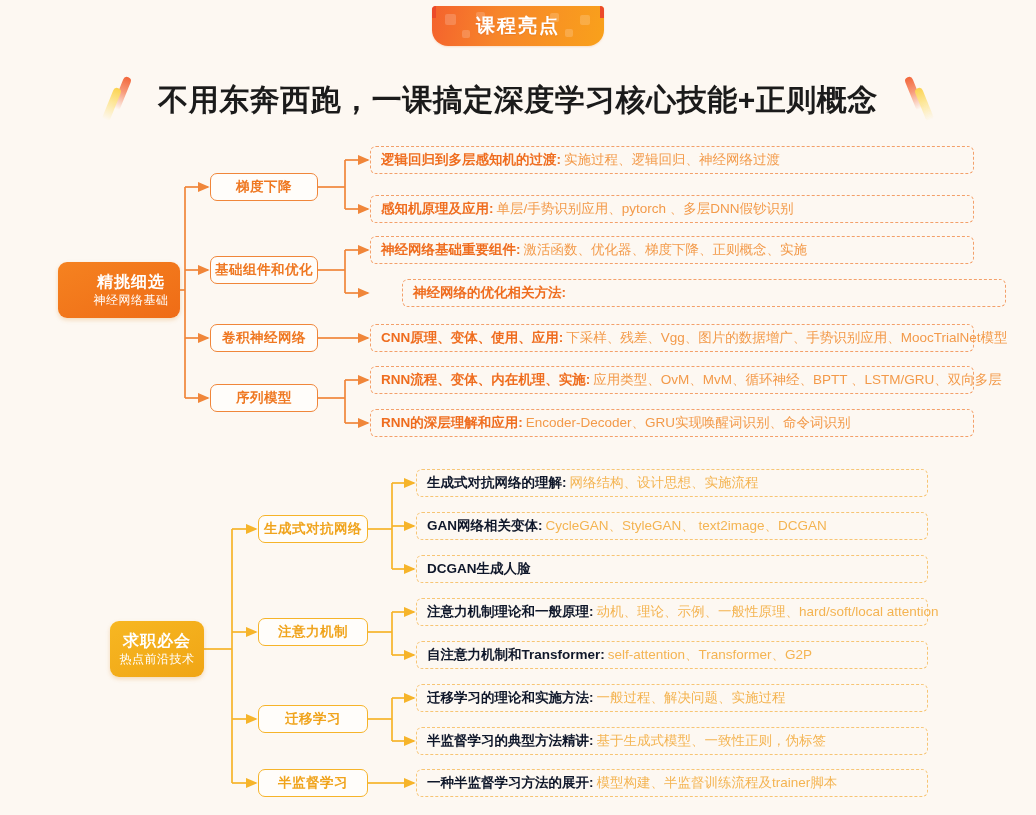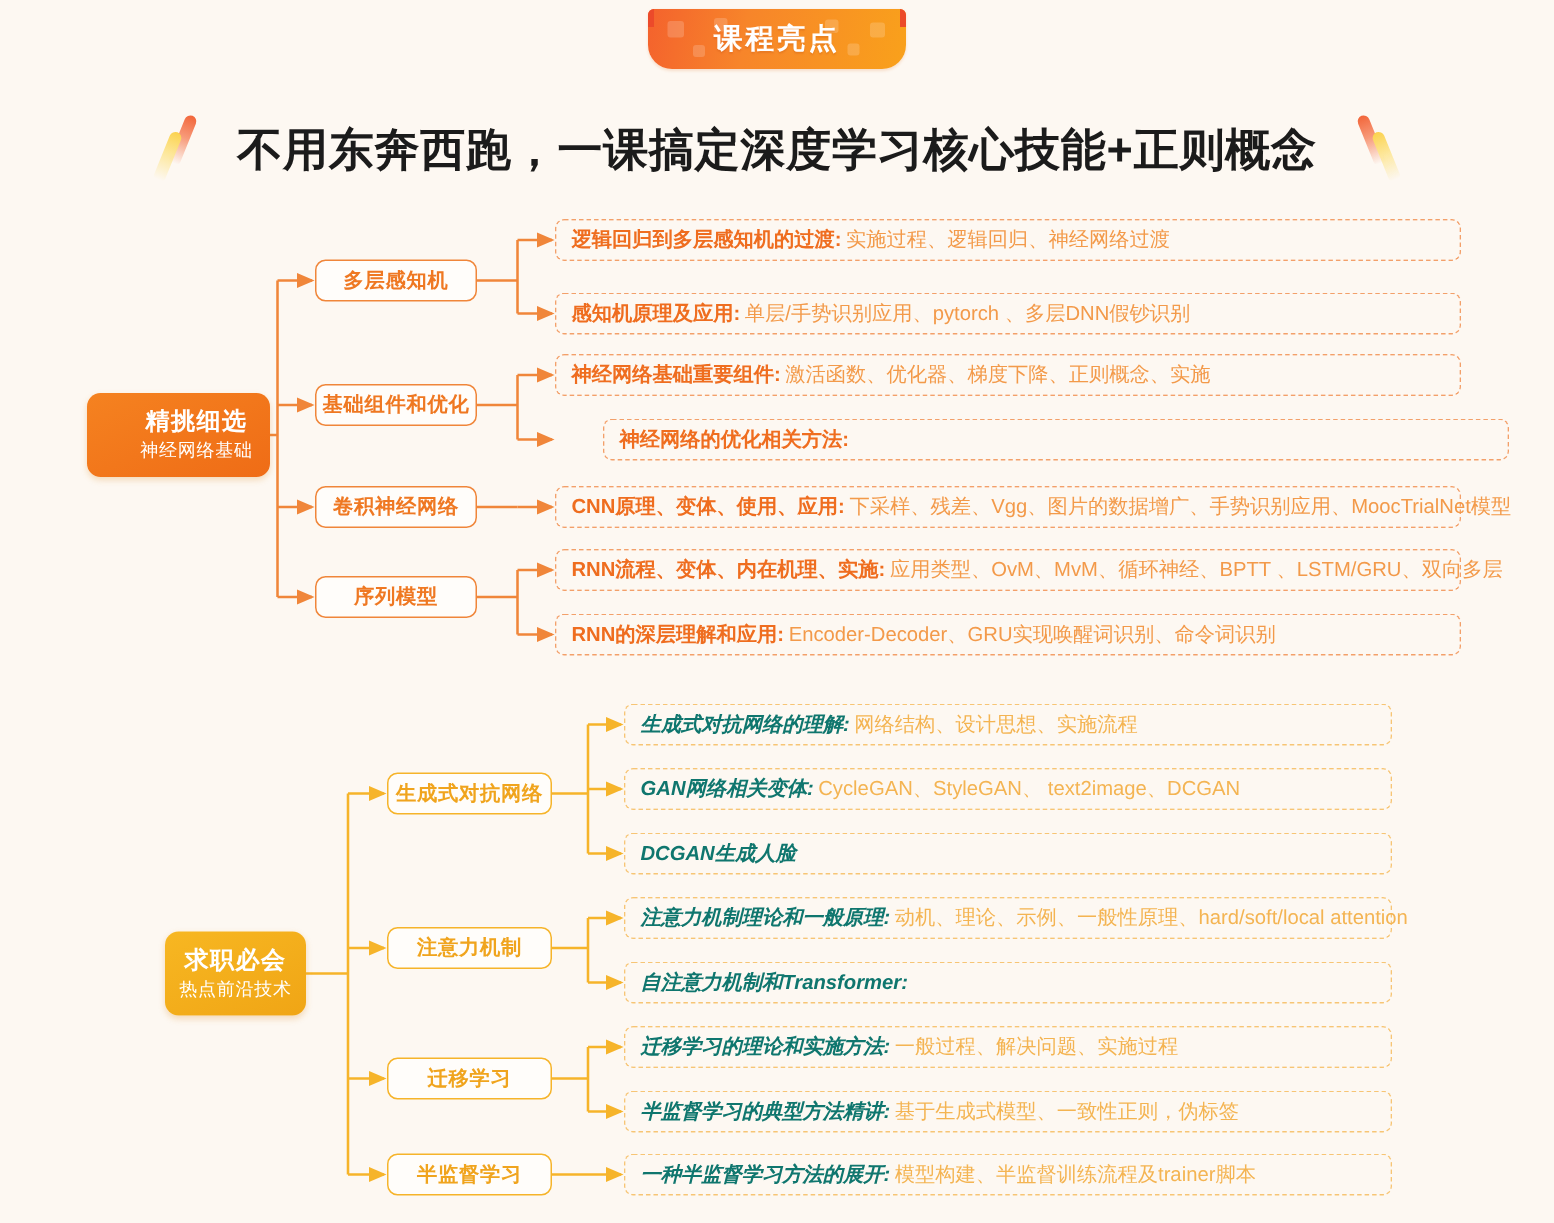--- a/index.html
+++ b/index.html
@@ -91,21 +91,21 @@
     position:absolute;height:28px;
     border:1.4px dashed #f3a06a;border-radius:6px;
     display:flex;align-items:center;
     padding:0 10px;box-sizing:border-box;
     font-size:13.5px;color:#f08027;white-space:nowrap;
     background:transparent;
   }
   .leaf .k{font-weight:bold;color:#ef6d1f;}
   .leaf .v{color:#f39a4a;margin-left:3px;}
   .leaf.y{border-color:#f7c575;}
-  .leaf.y .k{color:#0f766e;font-style:italic;}
+  .leaf.y .k{color:#0f172a;}
   .leaf.y .v{color:#f4b452;}
 </style>
 </head>
 <body>
 
 <div class="banner-wrap">
   <div class="banner">
     <span class="ear l"></span>
     <span class="ear r"></span>
     <span class="sq a"></span>
@@ -193,21 +193,21 @@
       <path d="M392,741 L414,741" marker-end="url(#ay)"></path>
       <path d="M392,783 L414,783" marker-end="url(#ay)"></path>
     </g>
   </svg>
 
   <div class="root o" style="left:58px;top:262px;width:98px;height:56px;">
     <span class="r-main">精挑细选</span>
     <span class="r-sub">神经网络基础</span>
   </div>
 
-  <div class="branch" style="left:210px;top:173px;width:108px;">多层感知机</div>
+  <div class="branch" style="left:210px;top:173px;width:108px;">梯度下降</div>
   <div class="branch" style="left:210px;top:256px;width:108px;">基础组件和优化</div>
   <div class="branch" style="left:210px;top:324px;width:108px;">卷积神经网络</div>
   <div class="branch" style="left:210px;top:384px;width:108px;">序列模型</div>
 
   <div class="leaf" style="left:370px;top:146px;width:604px;">
     <span class="k">逻辑回归到多层感知机的过渡:</span>
     <span class="v">实施过程、逻辑回归、神经网络过渡</span>
   </div>
   <div class="leaf" style="left:370px;top:195px;width:604px;">
     <span class="k">感知机原理及应用:</span>
@@ -254,20 +254,21 @@
   <div class="leaf y" style="left:416px;top:555px;width:512px;">
     <span class="k">DCGAN生成人脸</span>
     <span class="v"></span>
   </div>
   <div class="leaf y" style="left:416px;top:598px;width:512px;">
     <span class="k">注意力机制理论和一般原理:</span>
     <span class="v">动机、理论、示例、一般性原理、hard/soft/local attention</span>
   </div>
   <div class="leaf y" style="left:416px;top:641px;width:512px;">
     <span class="k">自注意力机制和Transformer:</span>
+    <span class="v">self-attention、Transformer、G2P</span>
   </div>
   <div class="leaf y" style="left:416px;top:684px;width:512px;">
     <span class="k">迁移学习的理论和实施方法:</span>
     <span class="v">一般过程、解决问题、实施过程</span>
   </div>
   <div class="leaf y" style="left:416px;top:727px;width:512px;">
     <span class="k">半监督学习的典型方法精讲:</span>
     <span class="v">基于生成式模型、一致性正则，伪标签</span>
   </div>
   <div class="leaf y" style="left:416px;top:769px;width:512px;">

